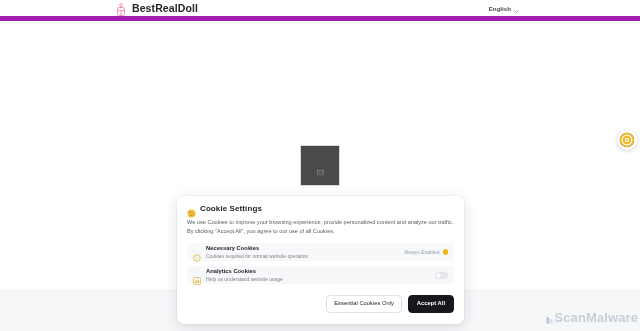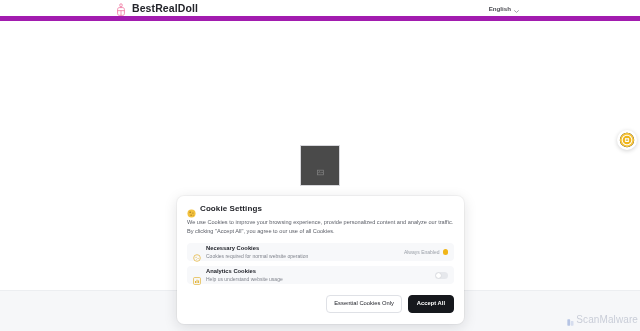--- a/index.html
+++ b/index.html
@@ -69,21 +69,21 @@
   }
   .badge-glyph { width: 16px; height: 16px; display: block; }
 
   
   .watermark {
     position: absolute; right: 2px; bottom: 6px;
     display: flex; align-items: center; gap: 2px;
     opacity: .62;
   }
   .wm-icon { width: 7px; height: 7px; display: block; }
-  .wm-text { font-size: 10px; color: #aeb4c4; font-weight: 400; letter-spacing: .1px; margin-top: 8px; }
+  .wm-text { font-size: 13px; color: #aeb4c4; font-weight: 700; letter-spacing: .1px; margin-top: 8px; }
 
   
   .cookie-dialog {
     position: absolute; left: 177px; top: 196px;
     width: 287px; height: 128px;
     background: #ffffff;
     border-radius: 7px;
     box-shadow: 0 3px 14px rgba(20,22,30,.13), 0 0 0 1px rgba(0,0,0,.035);
     padding: 8px 10px 0 10px;
   }

